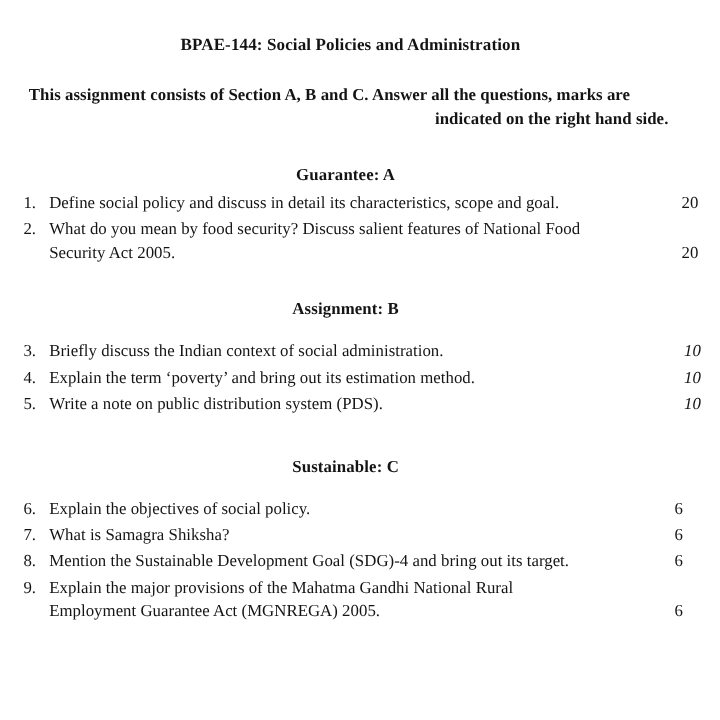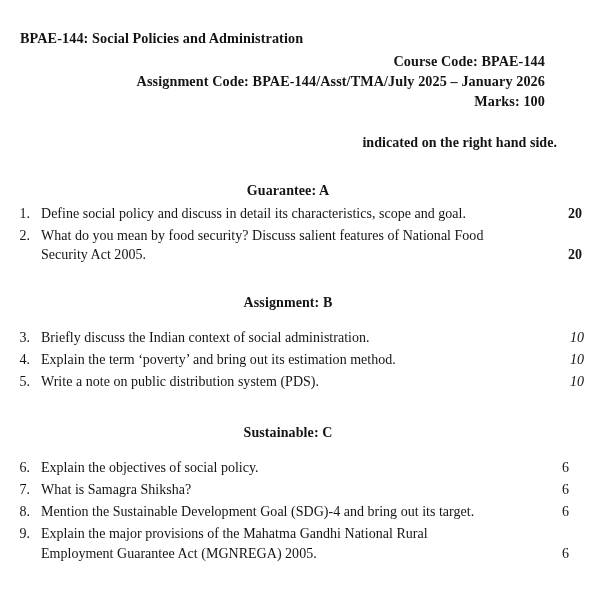--- a/index.html
+++ b/index.html
@@ -20,21 +20,21 @@
     width: 600px;
     height: 600px;
     box-sizing: border-box;
   }
 
   
   .header {
     padding-top: 29px;
   }
   .doc-title {
-    text-align: left;
+    text-align: center;
     font-weight: bold;
     font-size: 14.2px;
     line-height: 19px;
     margin: 0 auto;
     width: 560px;
     padding-right: 16px;
     box-sizing: border-box;
     letter-spacing: 0.1px;
   }
   .title-line-2 {
@@ -114,21 +114,21 @@
     letter-spacing: 0.02px;
   }
   .qmarks {
     position: absolute;
     font-size: 14px;
     line-height: 19.5px;
     width: 30px;
     text-align: right;
   }
   
-  .sec-a .qmarks { right: 18px; font-weight: bold; }
+  .sec-a .qmarks { right: 18px; }
   .sec-b .qmarks { right: 16px; font-style: italic; }
   .sec-c .qmarks { right: 31px; }
 
   
   .qmarks.on-line-2 { top: 19.5px; }
   .qmarks.on-line-1 { top: 0; }
 
   
   .sec-b .qitem { margin-bottom: 2.5px; }
   .sec-c .qitem { margin-bottom: 2.5px; }
@@ -136,28 +136,24 @@
 </style>
 </head>
 <body>
 
 <div class="page">
 
   <div class="header">
     <div class="doc-title">
       <span>BPAE-144: Social Policies and Administration</span>
     </div>
-    <div class="meta">
-      <div>Course Code: BPAE-144</div>
-      <div>Assignment Code: BPAE-144/Asst/TMA/July 2025 – January 2026</div>
-      <div>Marks: 100</div>
-    </div>
   </div>
 
   <div class="intro">
+    <div>This assignment consists of Section A, B and C. Answer all the questions, marks are</div>
     <div class="last">indicated on the right hand side.</div>
   </div>
 
   <div class="section sec-a">
     <div class="section-heading">Guarantee: A</div>
     <ul class="qlist">
       <li class="qitem">
         <div class="qrow">
           <span class="qnum">1.</span>
           <span class="qtext">Define social policy and discuss in detail its characteristics, scope and goal.</span>

